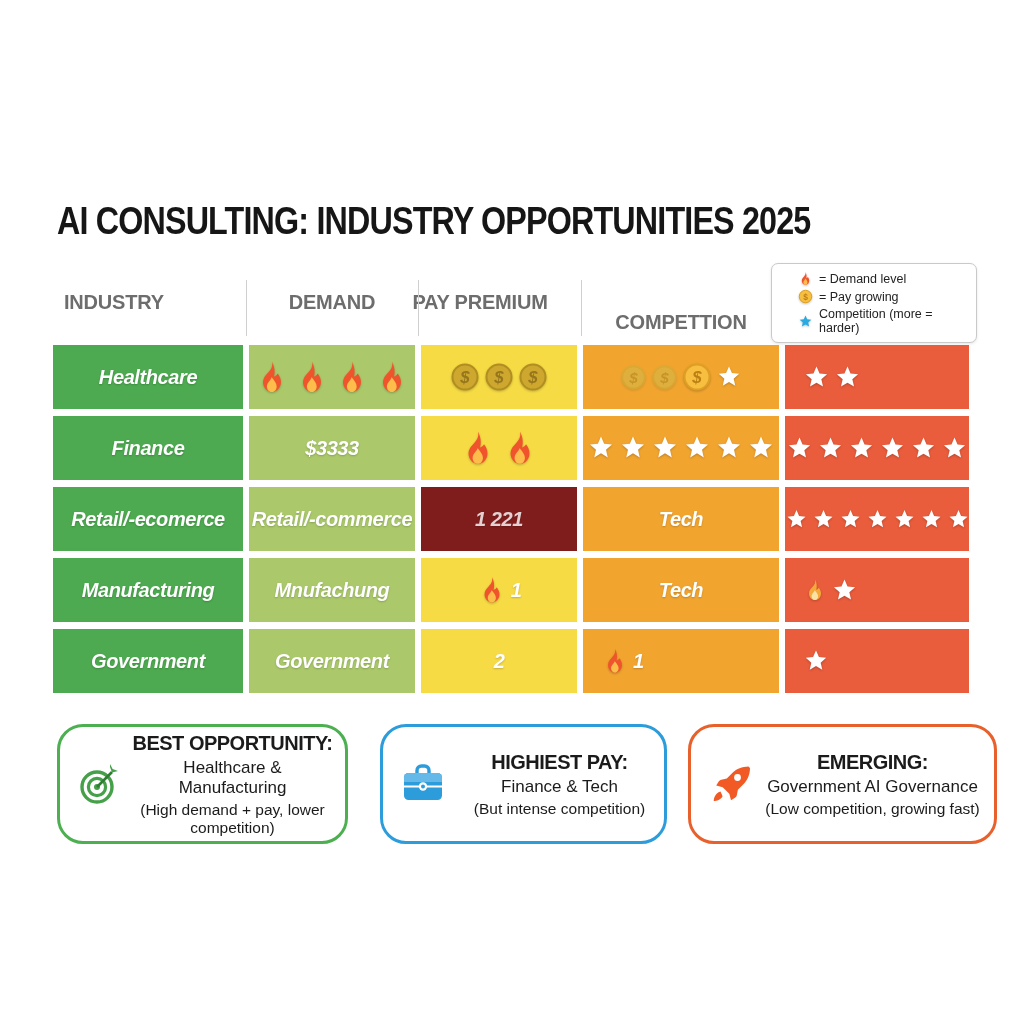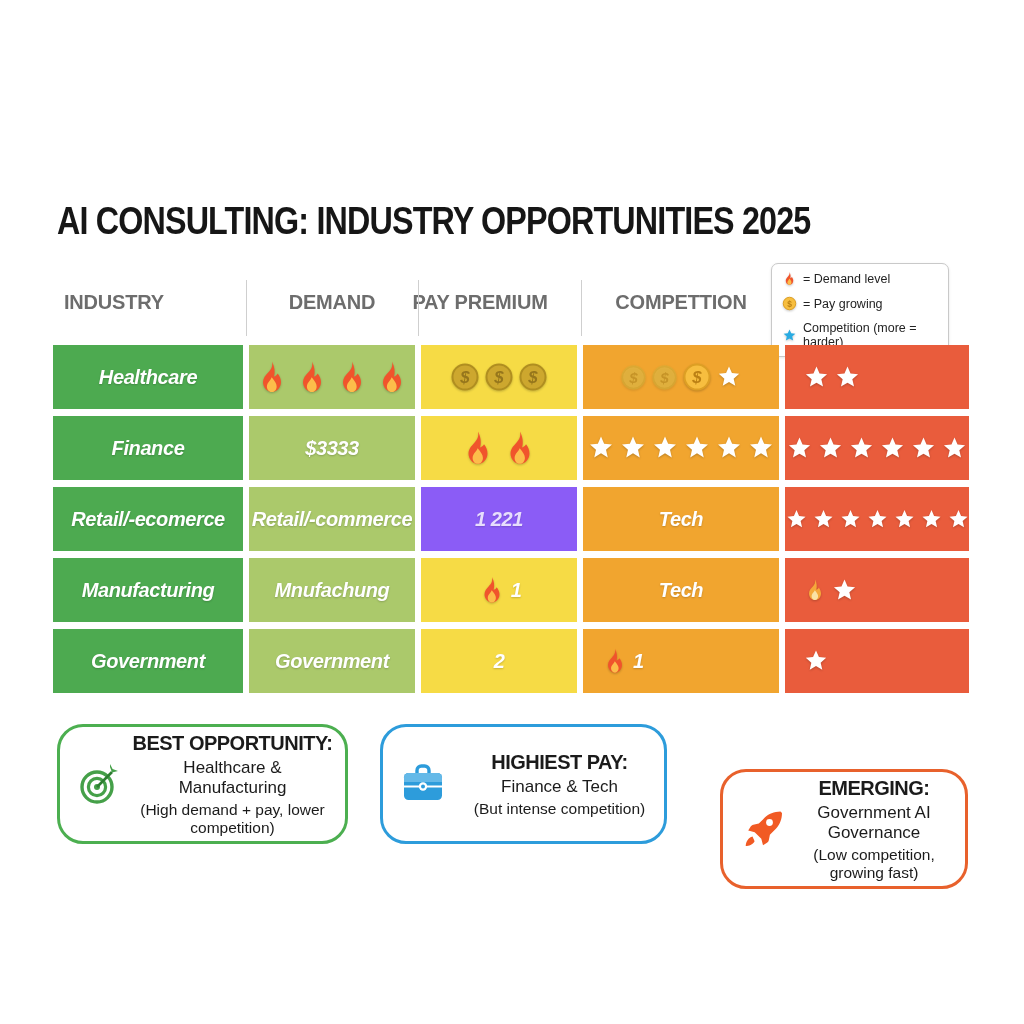--- a/index.html
+++ b/index.html
@@ -6,26 +6,26 @@
   body{width:1024px;height:1024px;background:#ffffff;position:relative;overflow:hidden;
        font-family:"Liberation Sans",sans-serif;}
   .title{position:absolute;left:57px;top:200px;margin:0;font-size:38px;font-weight:bold;
          color:#161616;letter-spacing:-1px;transform:scaleX(.85);transform-origin:left top;
          white-space:nowrap;}
   .hdr{position:absolute;top:291px;font-size:20px;font-weight:bold;color:#6d6d6d;
        text-align:center;letter-spacing:-0.2px;}
   #hdr-industry{left:64px;text-align:left;}
   #hdr-demand{left:249px;width:166px;}
   #hdr-pay{left:399px;width:162px;}
-  #hdr-comp{left:583px;width:196px;}
+  #hdr-comp{left:583px;width:196px;margin-top:20px;}
   .vdiv{position:absolute;top:280px;height:56px;width:1px;background:#cfcfcf;}
   #vd1{left:246px;} #vd2{left:418px;} #vd3{left:581px;}
-  .legend{position:absolute;left:771px;top:263px;width:178px;box-sizing:border-box;
-          background:#fff;border:1.5px solid #c9c9c9;border-radius:7px;padding:7px 10px;
-          box-shadow:0 1px 3px rgba(0,0,0,.10);display:flex;flex-direction:column;gap:10px;}
+  .legend{position:absolute;left:771px;top:263px;width:206px;box-sizing:border-box;
+          background:#fff;border:1.5px solid #c9c9c9;border-radius:7px;padding:7px 26px;
+          box-shadow:0 1px 3px rgba(0,0,0,.10);display:flex;flex-direction:column;gap:3px;}
   .lgitem{display:flex;align-items:center;gap:6px;font-size:12.5px;color:#232323;}
   .grid{position:absolute;left:53px;top:345px;display:grid;
         grid-template-columns:190px 166px 156px 196px 184px;grid-auto-rows:64px;
         column-gap:6px;row-gap:7px;}
   .cell{display:flex;align-items:center;justify-content:center;gap:4px;white-space:nowrap;
         overflow:visible;font-style:italic;}
   .cell.al{justify-content:flex-start;padding-left:18px;}
   .txt{color:#fff;font-weight:bold;font-size:20px;letter-spacing:-0.4px;
        text-shadow:0 1px 2px rgba(0,0,0,.20);}
   .faint{opacity:.8;}
@@ -34,21 +34,21 @@
   .callout{position:absolute;top:724px;height:120px;box-sizing:border-box;border:3px solid;
            border-radius:26px;background:#fff;display:flex;align-items:center;
            padding:0 12px 0 16px;gap:8px;}
   .cic{width:48px;height:48px;flex:0 0 auto;filter:none;}
   .ctext{flex:1;text-align:center;color:#1b1b1b;}
   .ctitle{font-size:20px;font-weight:bold;letter-spacing:-0.5px;}
   .cline{font-size:17px;margin-top:3px;}
   .cline2{font-size:15.5px;margin-top:3px;}
   #co-0{left:57px;width:291px;}
   #co-1{left:380px;width:287px;}
-  #co-2{left:720px;width:248px;margin-top:45px;}
+  #co-2{left:688px;width:309px;}
 </style>
 </head>
 <body>
 
 <h1 class="title">AI CONSULTING: INDUSTRY OPPORTUNITIES 2025</h1>
 
 <div class="hdr" id="hdr-industry">INDUSTRY</div>
 <div class="hdr" id="hdr-demand">DEMAND</div>
 <div class="hdr" id="hdr-pay">PAY PREMIUM</div>
 <div class="hdr" id="hdr-comp">COMPETTION</div>
@@ -259,21 +259,21 @@
           <path fill="#ffffff" d="M12 2.2l2.7 6.2 6.7.6-5.1 4.5 1.5 6.6L12 16.6 6.2 20.1l1.5-6.6L2.6 9l6.7-.6z"></path>
         </svg>
       </span>
     </div>
     <div class="cell" style="background: rgb(77, 170, 80);">
       <span class="txt">Retail/-ecomerce</span>
     </div>
     <div class="cell" style="background: rgb(171, 201, 107);">
       <span class="txt">Retail/-commerce</span>
     </div>
-    <div class="cell" style="background: #8b5cf6;">
+    <div class="cell" style="background: #7f1d1d;">
       <span class="txt faint">1 221</span>
     </div>
     <div class="cell" style="background: rgb(241, 165, 47);">
       <span class="txt">Tech</span>
     </div>
     <div class="cell" style="background: rgb(233, 92, 60);">
       <span class="ic" style="width: 23px; height: 23px;">
         <svg viewBox="0 0 24 24">
           <path fill="#ffffff" d="M12 2.2l2.7 6.2 6.7.6-5.1 4.5 1.5 6.6L12 16.6 6.2 20.1l1.5-6.6L2.6 9l6.7-.6z"></path>
         </svg>

